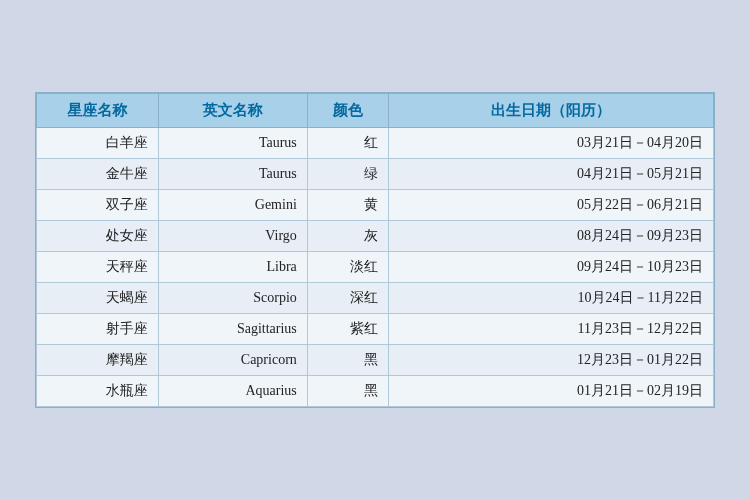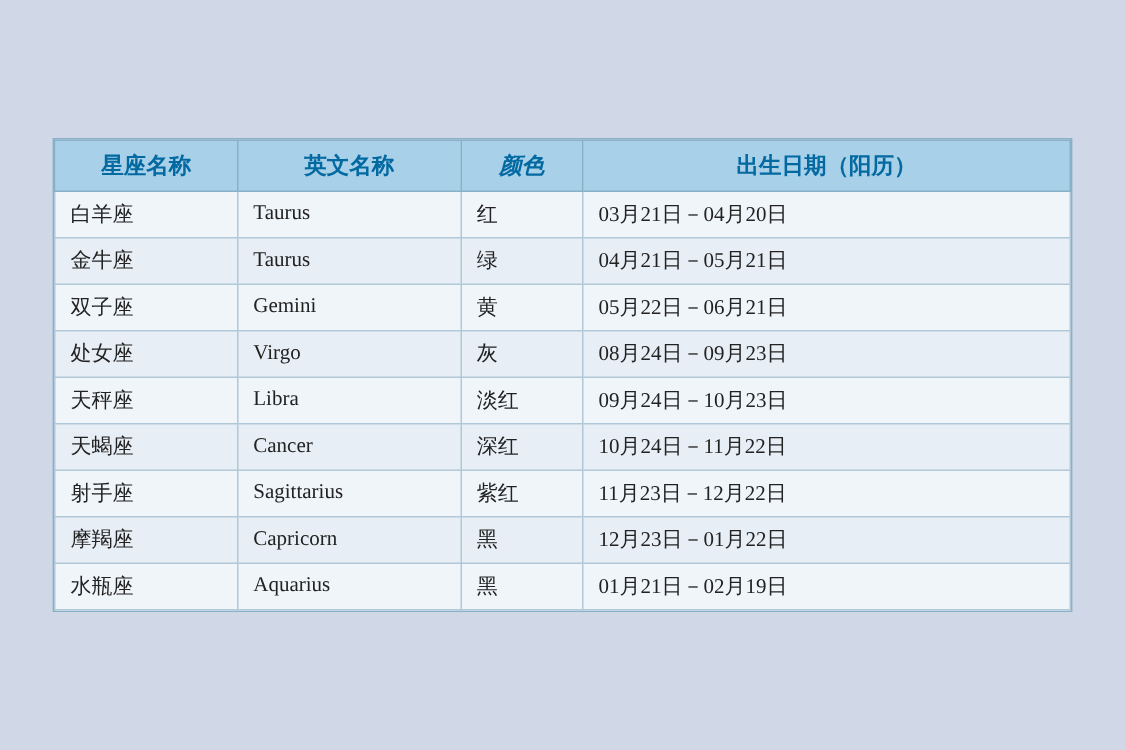--- a/index.html
+++ b/index.html
@@ -46,28 +46,28 @@
       background-color: #f0f5fa;
     }
 
     tbody tr:nth-child(even) {
       background-color: #e8eef5;
     }
 
     tbody td {
       border: 1px solid #b0c8d8;
       padding: 6px 10px;
-      text-align: left;
+      text-align: right;
       font-size: 14px;
       color: #222;
     }
 
     .col-chinese { width: 18%; }
     .col-english { width: 22%; }
-    .col-color   { width: 12%; font-style: italic; }
+    .col-color   { width: 12%; }
     .col-date    { width: 48%; }
   </style>
 </head>
 <body>
 
 <div class="table-container">
   <table>
     <thead>
       <tr>
         <th class="col-chinese">星座名称</th>
@@ -102,21 +102,21 @@
           <td>08月24日－09月23日</td>
         </tr>
         <tr>
           <td>天秤座</td>
           <td>Libra</td>
           <td>淡红</td>
           <td>09月24日－10月23日</td>
         </tr>
         <tr>
           <td>天蝎座</td>
-          <td>Cancer</td>
+          <td>Scorpio</td>
           <td>深红</td>
           <td>10月24日－11月22日</td>
         </tr>
         <tr>
           <td>射手座</td>
           <td>Sagittarius</td>
           <td>紫红</td>
           <td>11月23日－12月22日</td>
         </tr>
         <tr>

